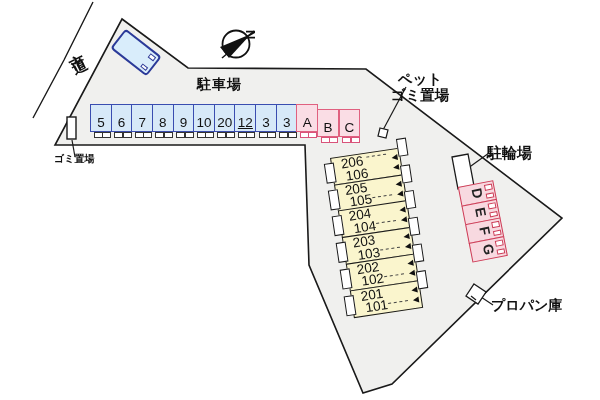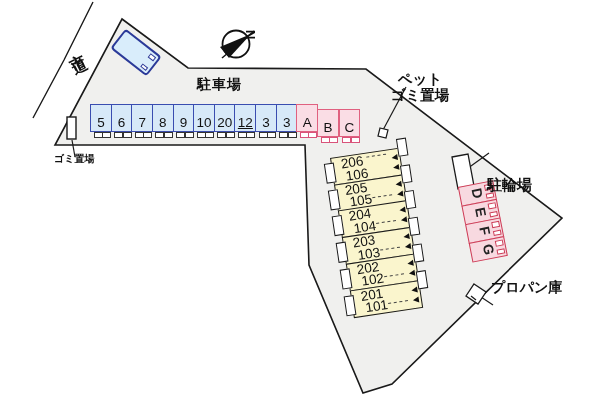--- a/index.html
+++ b/index.html
@@ -47,22 +47,22 @@
   .car{position:absolute;left:113px;top:40px;width:46px;height:25px;background:#d9edfb;
        border:2px solid #2b3a99;border-radius:4px;transform:rotate(38deg);box-sizing:border-box;z-index:1;}
   .car-mark{position:absolute;right:2px;width:7px;height:4.5px;background:#fff;border:1.2px solid #2b3a99;box-sizing:border-box;}
   .car-mark.m1{top:2px}.car-mark.m2{bottom:2px}
 
   
   .lbl{position:absolute;color:#111;font-weight:bold;z-index:2;white-space:nowrap;}
   .lbl-parking{left:197px;top:76px;font-size:14px;letter-spacing:1px;}
   .lbl-garbage{left:54px;top:152px;font-size:10px;}
   .lbl-pet{left:384px;top:52px;font-size:14.5px;text-align:center;width:72px;line-height:15.5px;margin-top:20px;}
-  .lbl-bike{left:487px;top:144px;font-size:15px;margin-top:32px;}
-  .lbl-propane{left:491px;top:279px;font-size:14px;}
+  .lbl-bike{left:487px;top:144px;font-size:15px;}
+  .lbl-propane{left:491px;top:297px;font-size:14px;}
   .lbl-road{left:57px;top:44px;font-size:15.5px;writing-mode:vertical-rl;
             transform:rotate(-27deg);transform-origin:50% 0;letter-spacing:5px;}
   .north-n{position:absolute;left:246px;top:27px;font-size:13.5px;font-weight:bold;
            transform:rotate(90deg);z-index:2;}
 </style>
 </head>
 <body>
 
 <div class="stage">
 

